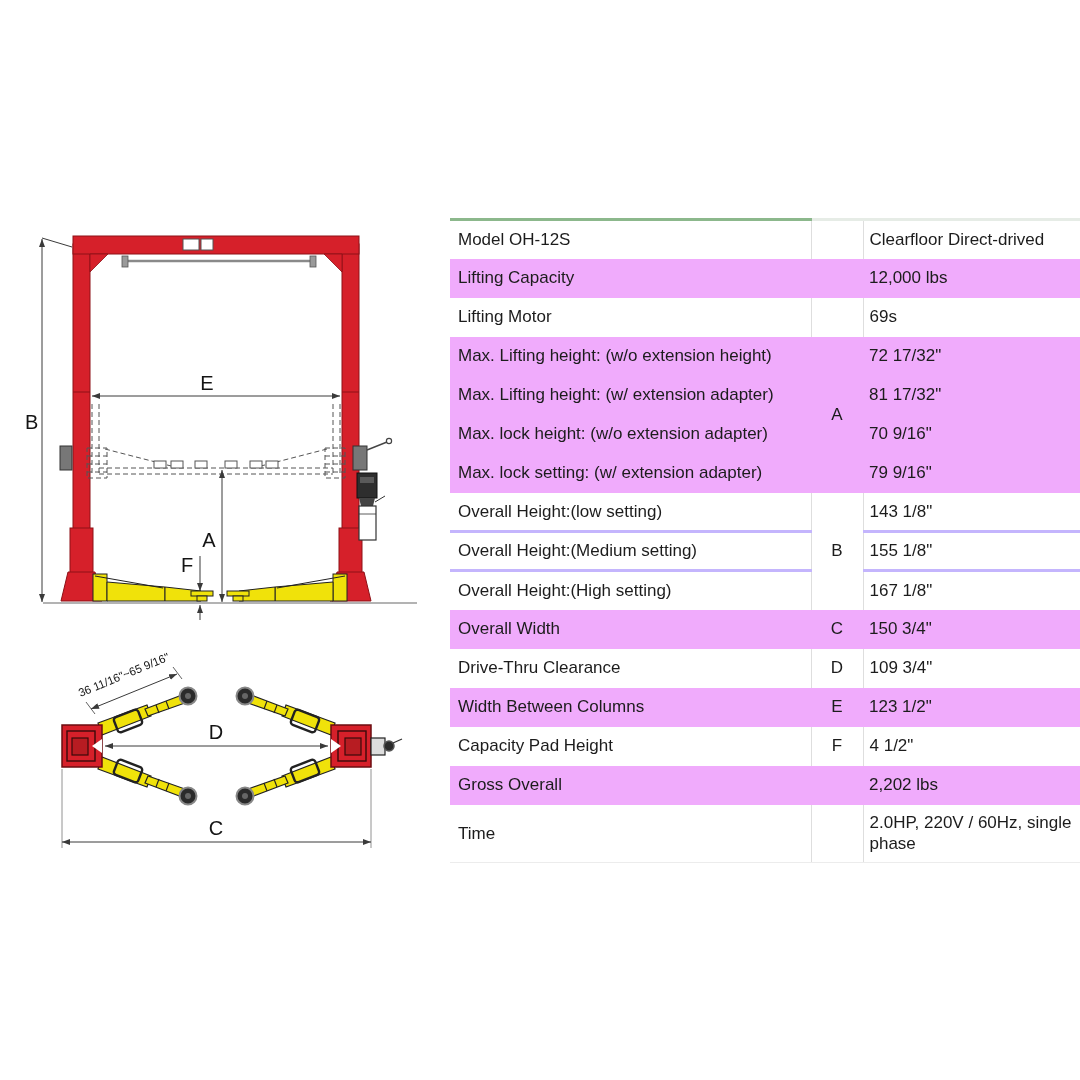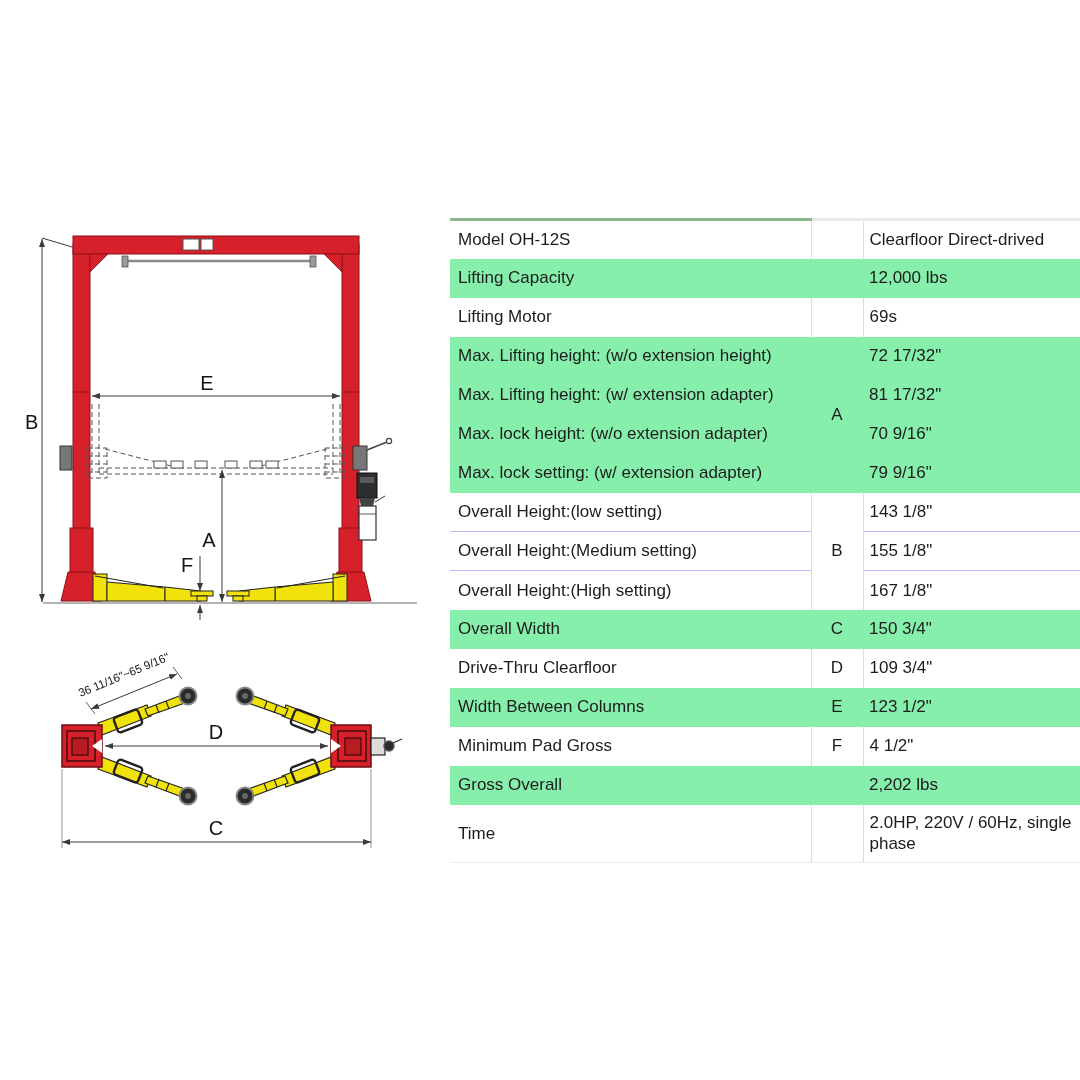--- a/index.html
+++ b/index.html
@@ -19,27 +19,27 @@
     position:absolute;left:422px;top:218px;width:643px;
     border-collapse:collapse;table-layout:fixed;
     font-size:17px;color:#1c1c1c;margin-left:28px;
   }
   table.spec tr{height:39px;}
   table.spec tr.tall{height:58px;}
   table.spec td{vertical-align:middle;line-height:1.25;}
   td.c-label{padding:0 8px;}
   td.c-letter{text-align:center;padding:0;}
   td.c-value{padding:2px 8px 2px 6px;}
-  tr.pink td{background:#86efac;}
+  tr.pink td{background:#f0abfc;}
   
   tr.white td.c-label{border-right:1px solid #dedede;}
   tr.white td.c-letter{border-left:1px solid #dedede;border-right:1px solid #dedede;}
   td.span-white{border-left:1px solid #dedede;border-right:1px solid #dedede;}
   
-  tr.hline td.c-label, tr.hline td.c-value{border-top:1px solid #c4b5fd;}
+  tr.hline td.c-label, tr.hline td.c-value{border-top:3px solid #c4b5fd;}
   
   tr.first td.c-label{border-top:3px solid #8cb88c;}
   tr.first td.c-letter, tr.first td.c-value{border-top:3px solid #e6ece6;}
   tr.last td{border-bottom:1px solid #ececec;}
 </style>
 </head>
 <body>
 
 <div class="diagram-wrap">
 
@@ -309,31 +309,31 @@
     <tr class="white hline">
       <td class="c-label">Overall Height:(High setting)</td>
       <td class="c-value">167 1/8"</td>
     </tr>
     <tr class="pink">
       <td class="c-label">Overall Width</td>
       <td class="c-letter">C</td>
       <td class="c-value">150 3/4"</td>
     </tr>
     <tr class="white">
-      <td class="c-label">Drive-Thru Clearfloor</td>
+      <td class="c-label">Drive-Thru Clearance</td>
       <td class="c-letter">D</td>
       <td class="c-value">109 3/4"</td>
     </tr>
     <tr class="pink">
       <td class="c-label">Width Between Columns</td>
       <td class="c-letter">E</td>
       <td class="c-value">123 1/2"</td>
     </tr>
     <tr class="white">
-      <td class="c-label">Minimum Pad Gross</td>
+      <td class="c-label">Capacity Pad Height</td>
       <td class="c-letter">F</td>
       <td class="c-value">4 1/2"</td>
     </tr>
     <tr class="pink">
       <td class="c-label">Gross Overall</td>
       <td class="c-letter"></td>
       <td class="c-value">2,202 lbs</td>
     </tr>
     <tr class="white tall last">
       <td class="c-label">Time</td>

